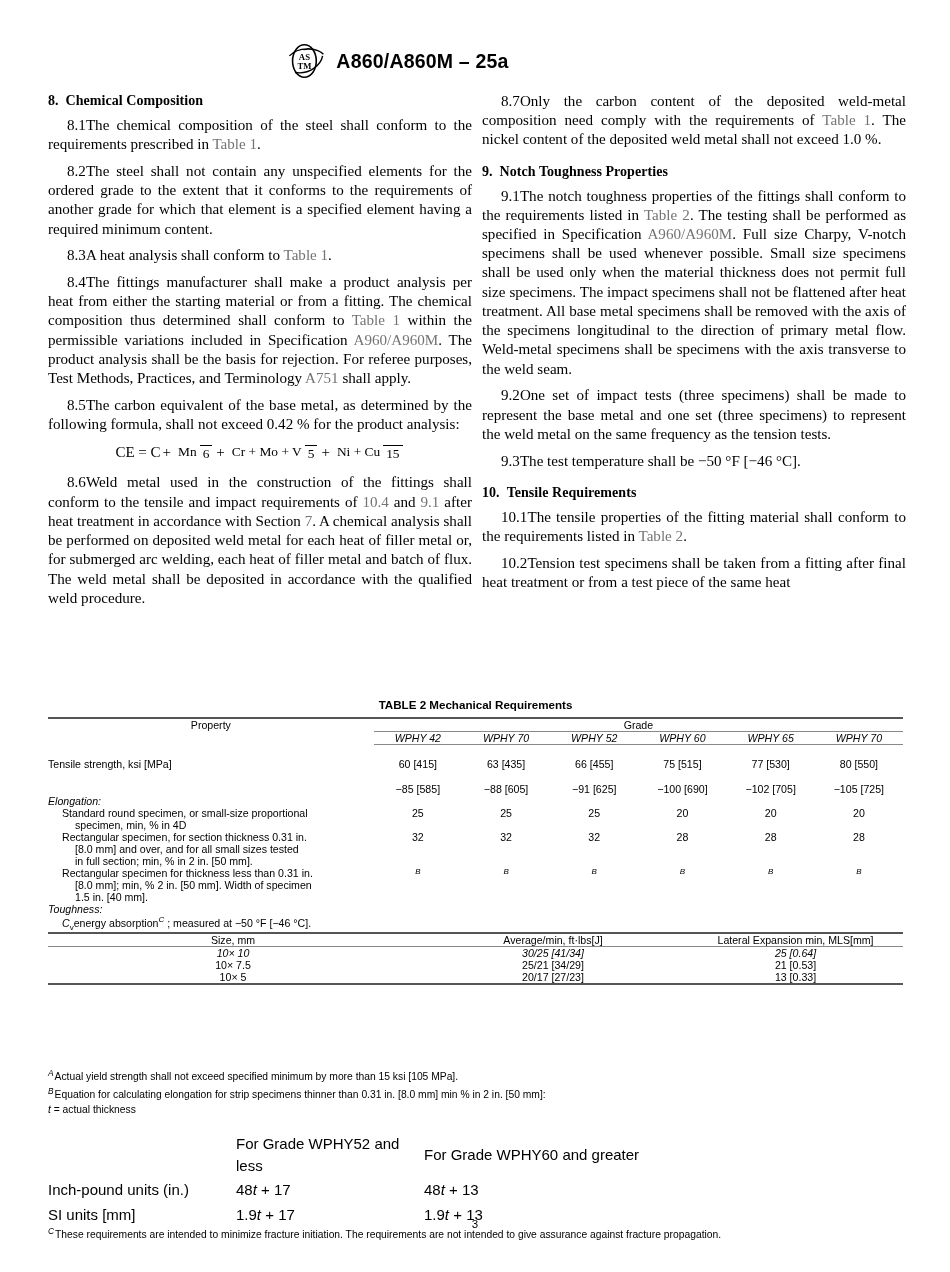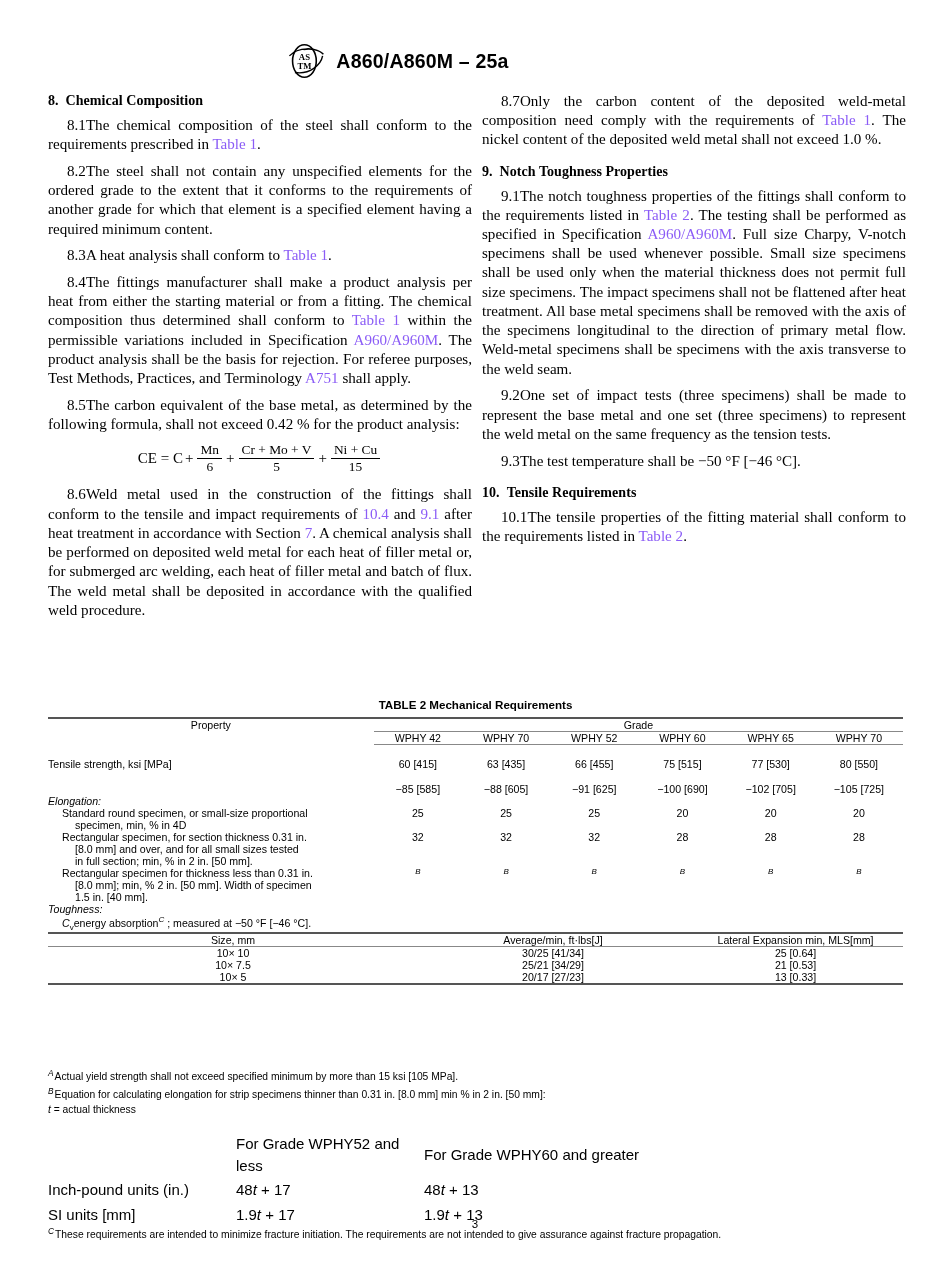--- a/index.html
+++ b/index.html
@@ -63,37 +63,37 @@
     letter-spacing: 0.05px;
   }
   h3.sect .n { margin-right: 7px; }
   .col h3.sect.gap { margin-top: 13px; }
 
   p.para {
     margin: 0 0 7.5px 0;
     text-indent: 19px;
   }
   p.para .num { margin-right: 0; }
-  .ref { color: #8b5cf6; }
+  .ref { color: #737373; }
 
   
   .formula {
     margin: 9px 0 11px 0;
     text-indent: 0;
     text-align: center;
     font-size: 15px;
     display: flex;
     justify-content: center;
     align-items: center;
     white-space: nowrap;
   }
   .formula .op { padding: 0 2px; }
   .frac {
     display: inline-flex;
-    flex-direction: column;
+    flex-direction: row;
     align-items: center;
     vertical-align: middle;
     margin: 0 2px;
     font-size: 13.4px;
     line-height: 1.05;
   }
   .frac .top { padding: 0 3px 1px 3px; }
   .frac .bot { border-top: 1px solid #000; padding: 1px 3px 0 3px; width: 100%; text-align: center; box-sizing: border-box; }
 
   
@@ -116,21 +116,21 @@
     width: 100%;
     border-collapse: collapse;
     table-layout: fixed;
   }
   table.mech td, table.mech th {
     padding: 0;
     font-weight: normal;
     vertical-align: top;
   }
   .rule-thick { border-top: 2.1px solid #555; }
-  .rule-thin  { border-top: 1px solid #888; }
+  .rule-thin  { border-top: 1px solid #888; font-style: italic; }
   .rule-grade { border-bottom: 1px solid #888; }
 
   .c-prop { width: 325px; text-align: left; }
   .c-g    { width: 88px;  text-align: center; }
 
   .hrow td { padding: 4px 0 3px 0; text-align: center; }
   .grade-span { text-align: center; }
   .grade-hdr td { padding: 3px 0 3px 0; text-align: center; }
 
   .datarow td { padding: 0.7px 0 0.7px 0; text-align: center; }
@@ -281,20 +281,23 @@
     </p>
 
     <h3 class="sect gap">
       <span class="n">10.</span><span>Tensile Requirements</span>
     </h3>
 
     <p class="para">
       <span class="num">10.1</span><span>The tensile properties of the fitting material shall conform to the requirements listed in </span><span class="ref">Table 2</span><span>.</span>
     </p>
 
+    <p class="para">
+      <span class="num">10.2</span><span>Tension test specimens shall be taken from a fitting after final heat treatment or from a test piece of the same heat</span>
+    </p>
   </div>
 
   <div class="tbl-wrap">
     <div class="tbl-title">TABLE 2 Mechanical Requirements</div>
 
     <table class="mech">
       <colgroup>
         <col class="c-prop">
           <col class="c-g">
           <col class="c-g">

